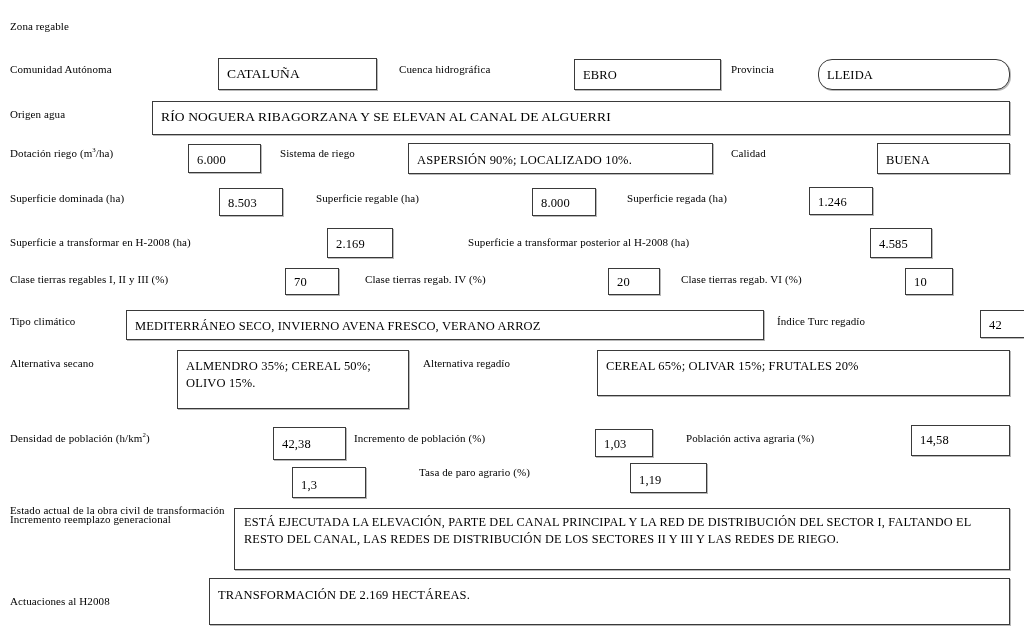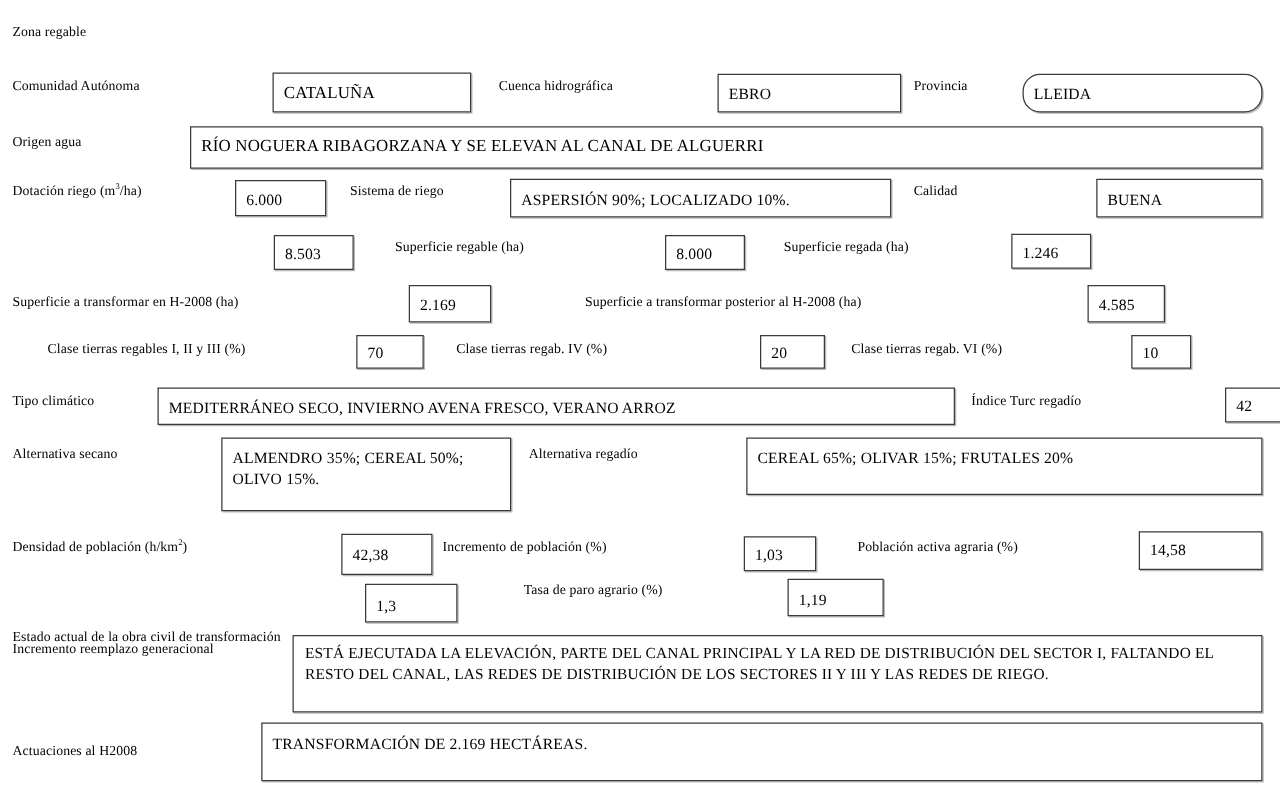--- a/index.html
+++ b/index.html
@@ -79,20 +79,21 @@
   <div class="lbl" style="left:280px;top:147px;">Sistema de riego</div>
   <div class="box" style="left:408px;top:143px;width:305px;height:31px;">
     <div class="val" style="top:8px;">ASPERSIÓN 90%; LOCALIZADO 10%.</div>
   </div>
 
   <div class="lbl" style="left:731px;top:147px;">Calidad</div>
   <div class="box" style="left:877px;top:143px;width:133px;height:31px;">
     <div class="val" style="top:8px;">BUENA</div>
   </div>
 
+  <div class="lbl" style="left:10px;top:192px;">Superficie dominada (ha)</div>
   <div class="box" style="left:219px;top:188px;width:64px;height:28px;">
     <div class="val" style="top:6px;">8.503</div>
   </div>
 
   <div class="lbl" style="left:316px;top:192px;">Superficie regable (ha)</div>
   <div class="box" style="left:532px;top:188px;width:64px;height:28px;">
     <div class="val" style="top:6px;">8.000</div>
   </div>
 
   <div class="lbl" style="left:627px;top:192px;">Superficie regada (ha)</div>
@@ -103,21 +104,21 @@
   <div class="lbl" style="left:10px;top:236px;">Superficie a transformar en H-2008 (ha)</div>
   <div class="box" style="left:327px;top:228px;width:66px;height:30px;">
     <div class="val" style="top:7px;">2.169</div>
   </div>
 
   <div class="lbl" style="left:468px;top:236px;">Superficie a transformar posterior al H-2008 (ha)</div>
   <div class="box" style="left:870px;top:228px;width:62px;height:30px;">
     <div class="val" style="top:7px;">4.585</div>
   </div>
 
-  <div class="lbl" style="left:10px;top:273px;margin-left:28px;">Clase tierras regables I, II y III (%)</div>
+  <div class="lbl" style="left:10px;top:273px;">Clase tierras regables I, II y III (%)</div>
   <div class="box" style="left:285px;top:268px;width:54px;height:27px;">
     <div class="val" style="top:5px;">70</div>
   </div>
 
   <div class="lbl" style="left:365px;top:273px;">Clase tierras regab. IV (%)</div>
   <div class="box" style="left:608px;top:268px;width:52px;height:27px;">
     <div class="val" style="top:5px;">20</div>
   </div>
 
   <div class="lbl" style="left:681px;top:273px;">Clase tierras regab. VI (%)</div>

